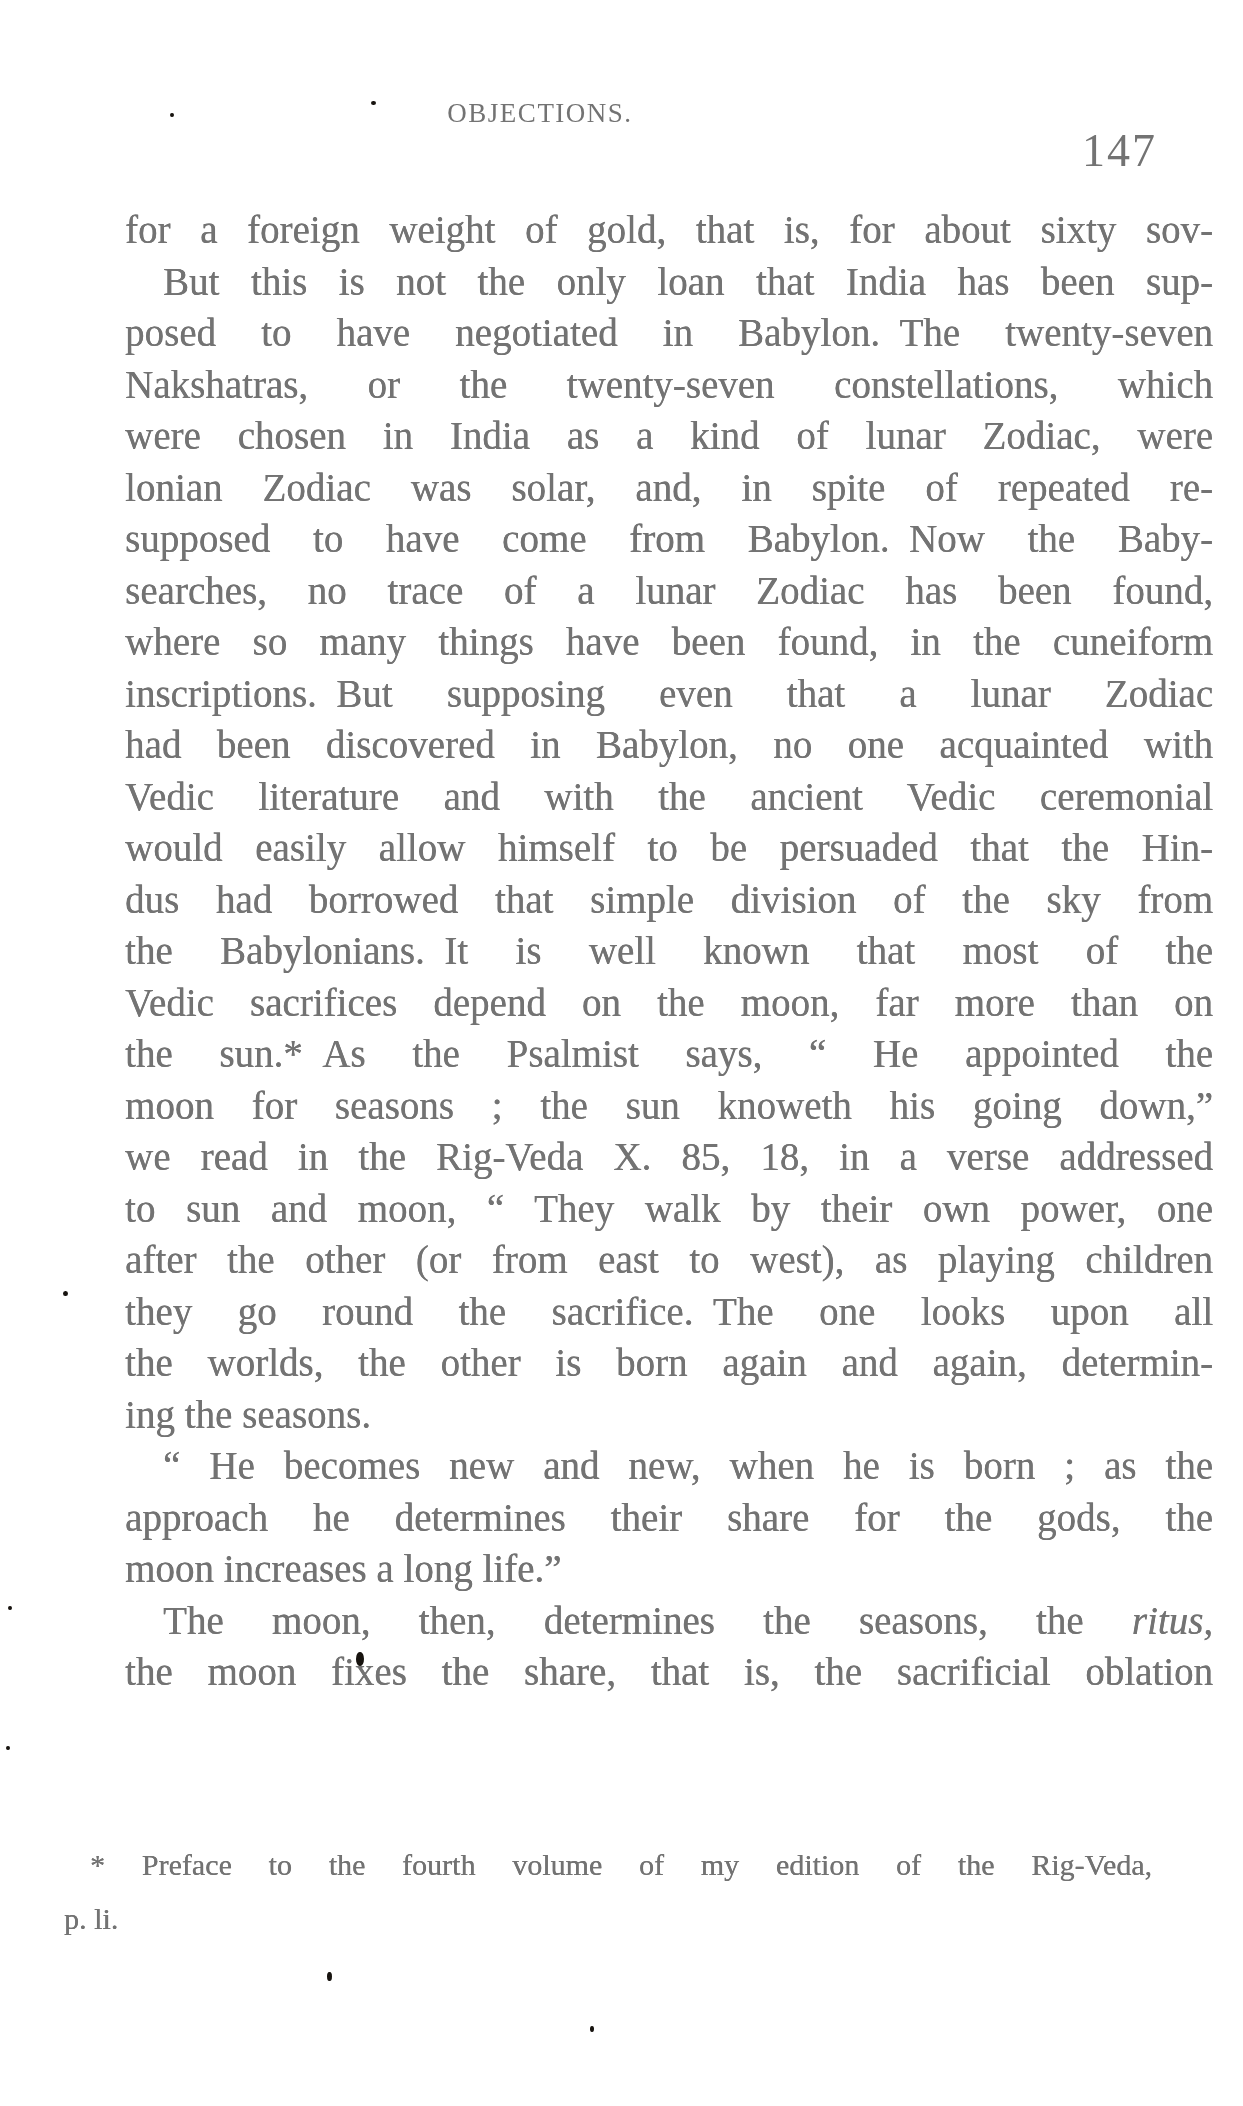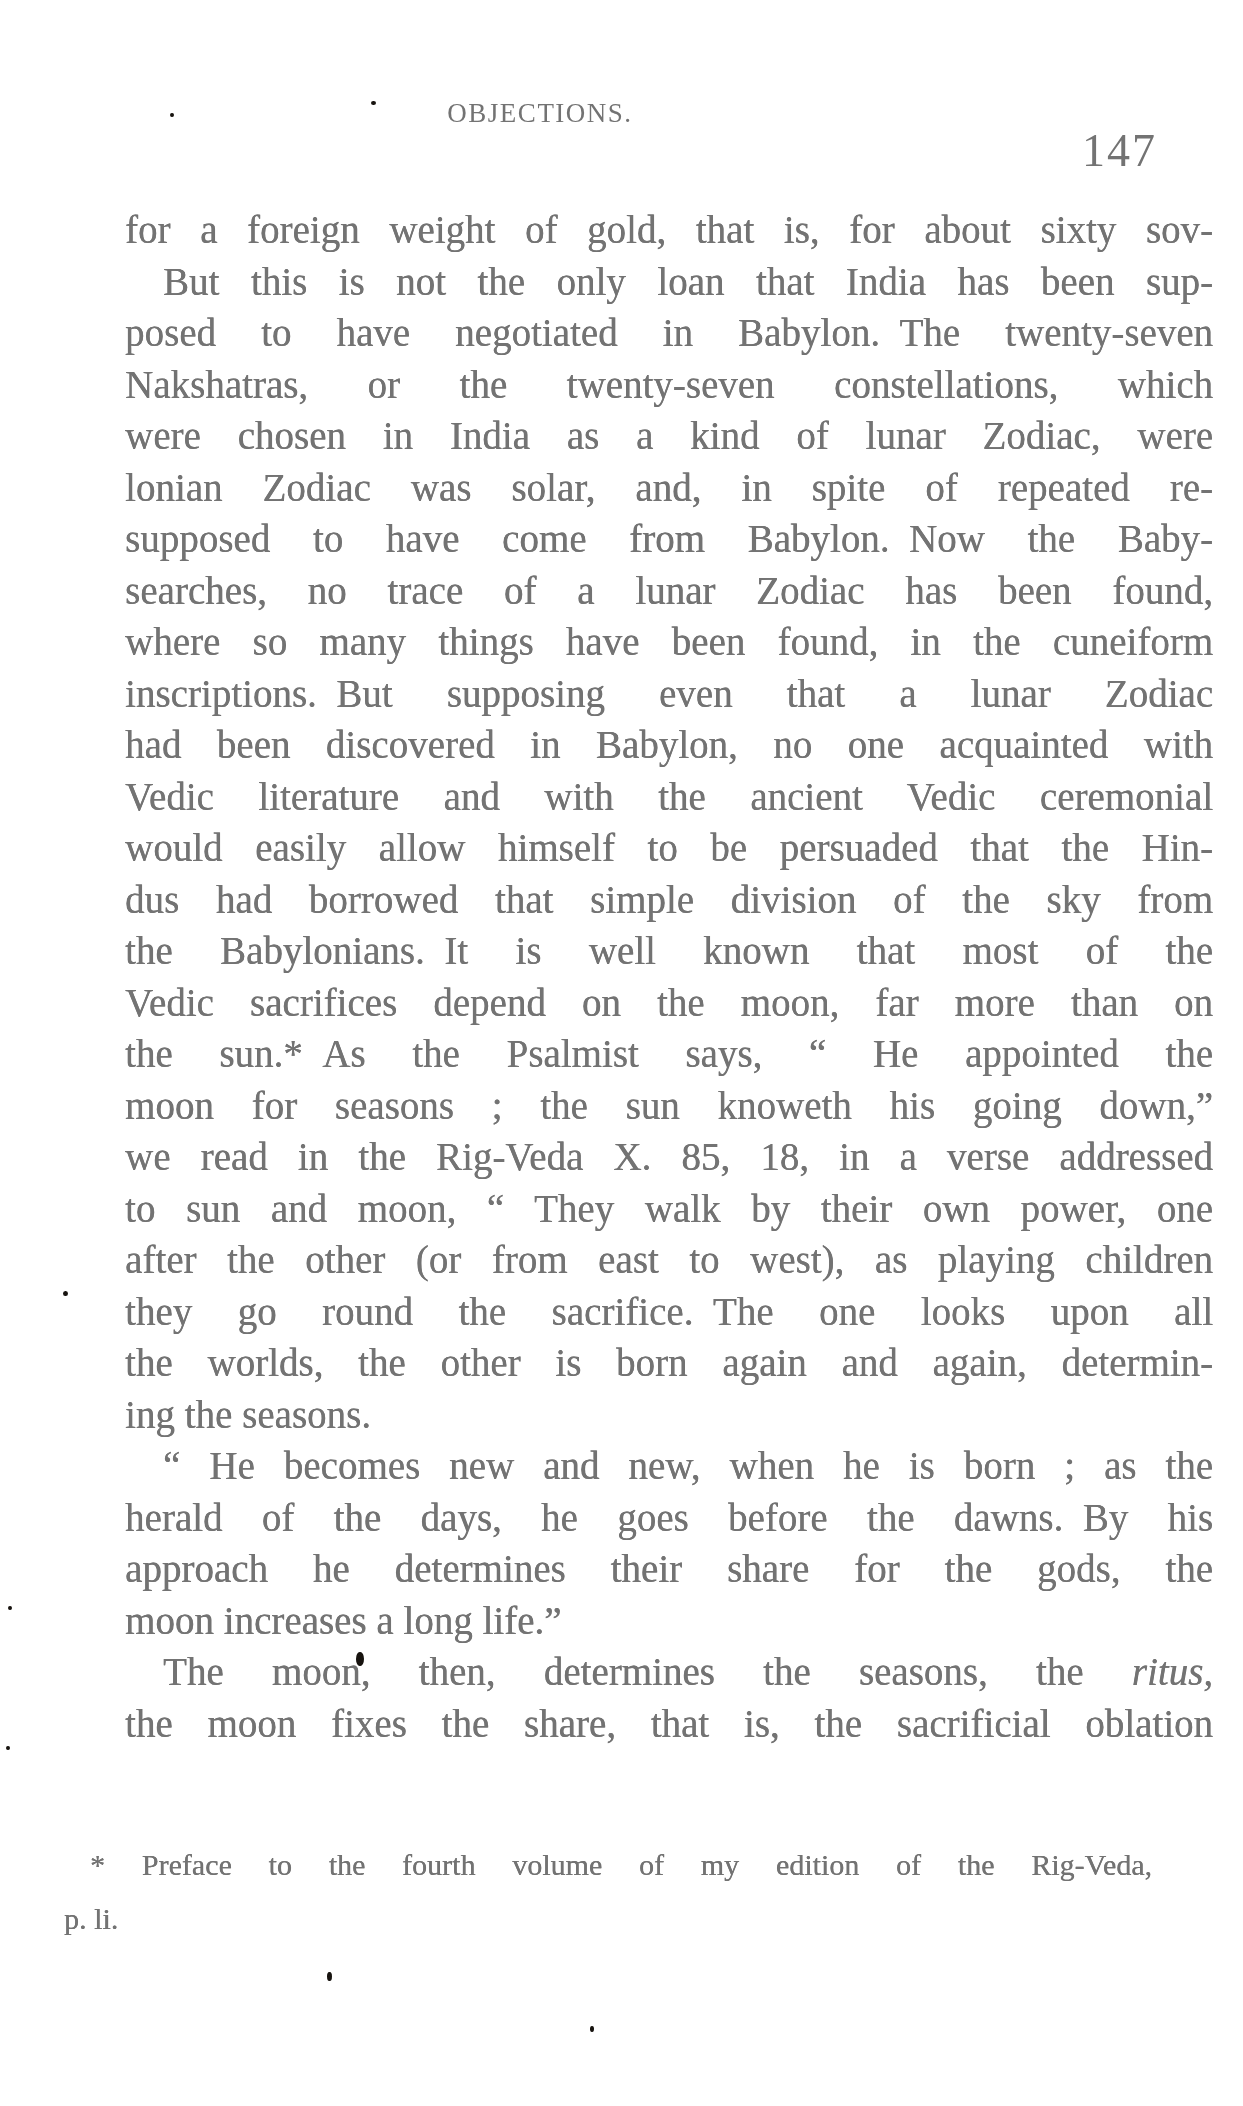--- a/index.html
+++ b/index.html
@@ -76,21 +76,20 @@
       <div class="bline j"><span>Vedic sacrifices depend on the moon, far more than on</span></div>
       <div class="bline j"><span>the sun.* As the Psalmist says, “ He appointed the</span></div>
       <div class="bline j"><span>moon for seasons ; the sun knoweth his going down,”</span></div>
       <div class="bline j"><span>we read in the Rig-Veda X. 85, 18, in a verse addressed</span></div>
       <div class="bline j"><span>to sun and moon, “ They walk by their own power, one</span></div>
       <div class="bline j"><span>after the other (or from east to west), as playing children</span></div>
       <div class="bline j"><span>they go round the sacrifice. The one looks upon all</span></div>
       <div class="bline j"><span>the worlds, the other is born again and again, determin-</span></div>
       <div class="bline"><span>ing the seasons.</span></div>
       <div class="bline j ind"><span>“ He becomes new and new, when he is born ; as the</span></div>
-      <div class="bline j"><span>herald of the days, he goes before the dawns. By his</span></div>
       <div class="bline j"><span>approach he determines their share for the gods, the</span></div>
       <div class="bline"><span>moon increases a long life.”</span></div>
       <div class="bline j ind"><span>The moon, then, determines the seasons, the </span><i>ritus,</i></div>
       <div class="bline j"><span>the moon fixes the share, that is, the sacrificial oblation</span></div>
     </div>
 
   <div class="footnote" id="footnote">
       <div class="fline j ind"><span>* Preface to the fourth volume of my edition of the Rig-Veda,</span></div>
       <div class="fline"><span>p. li.</span></div>
     </div>

